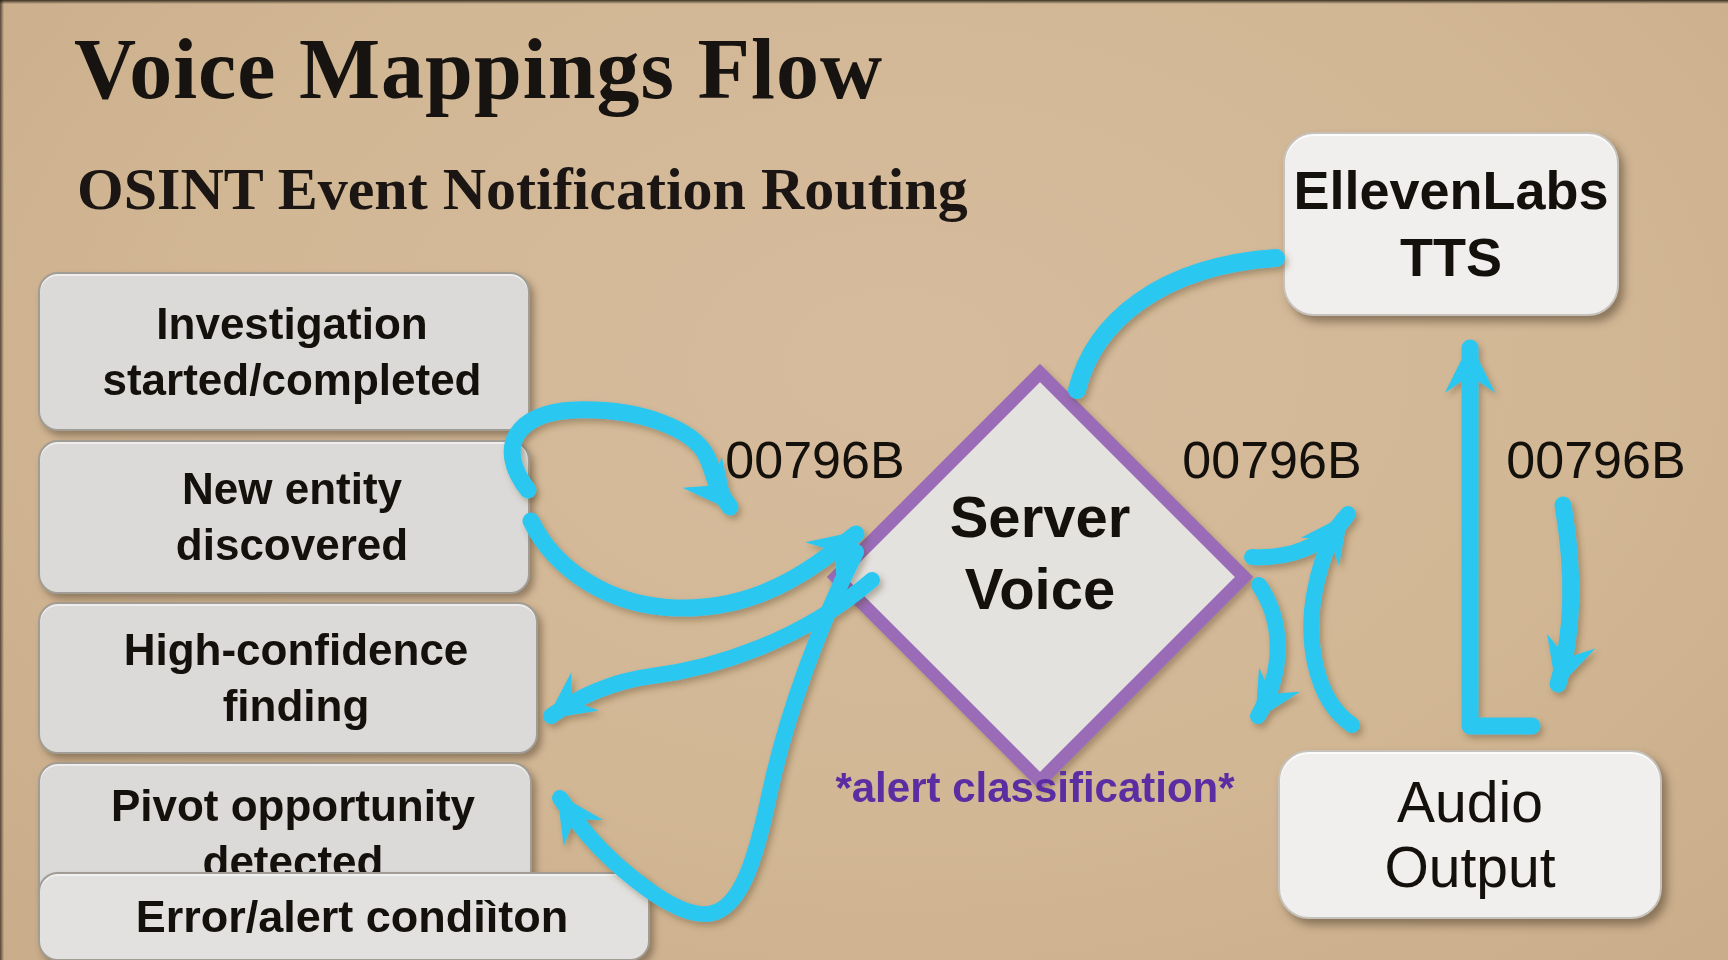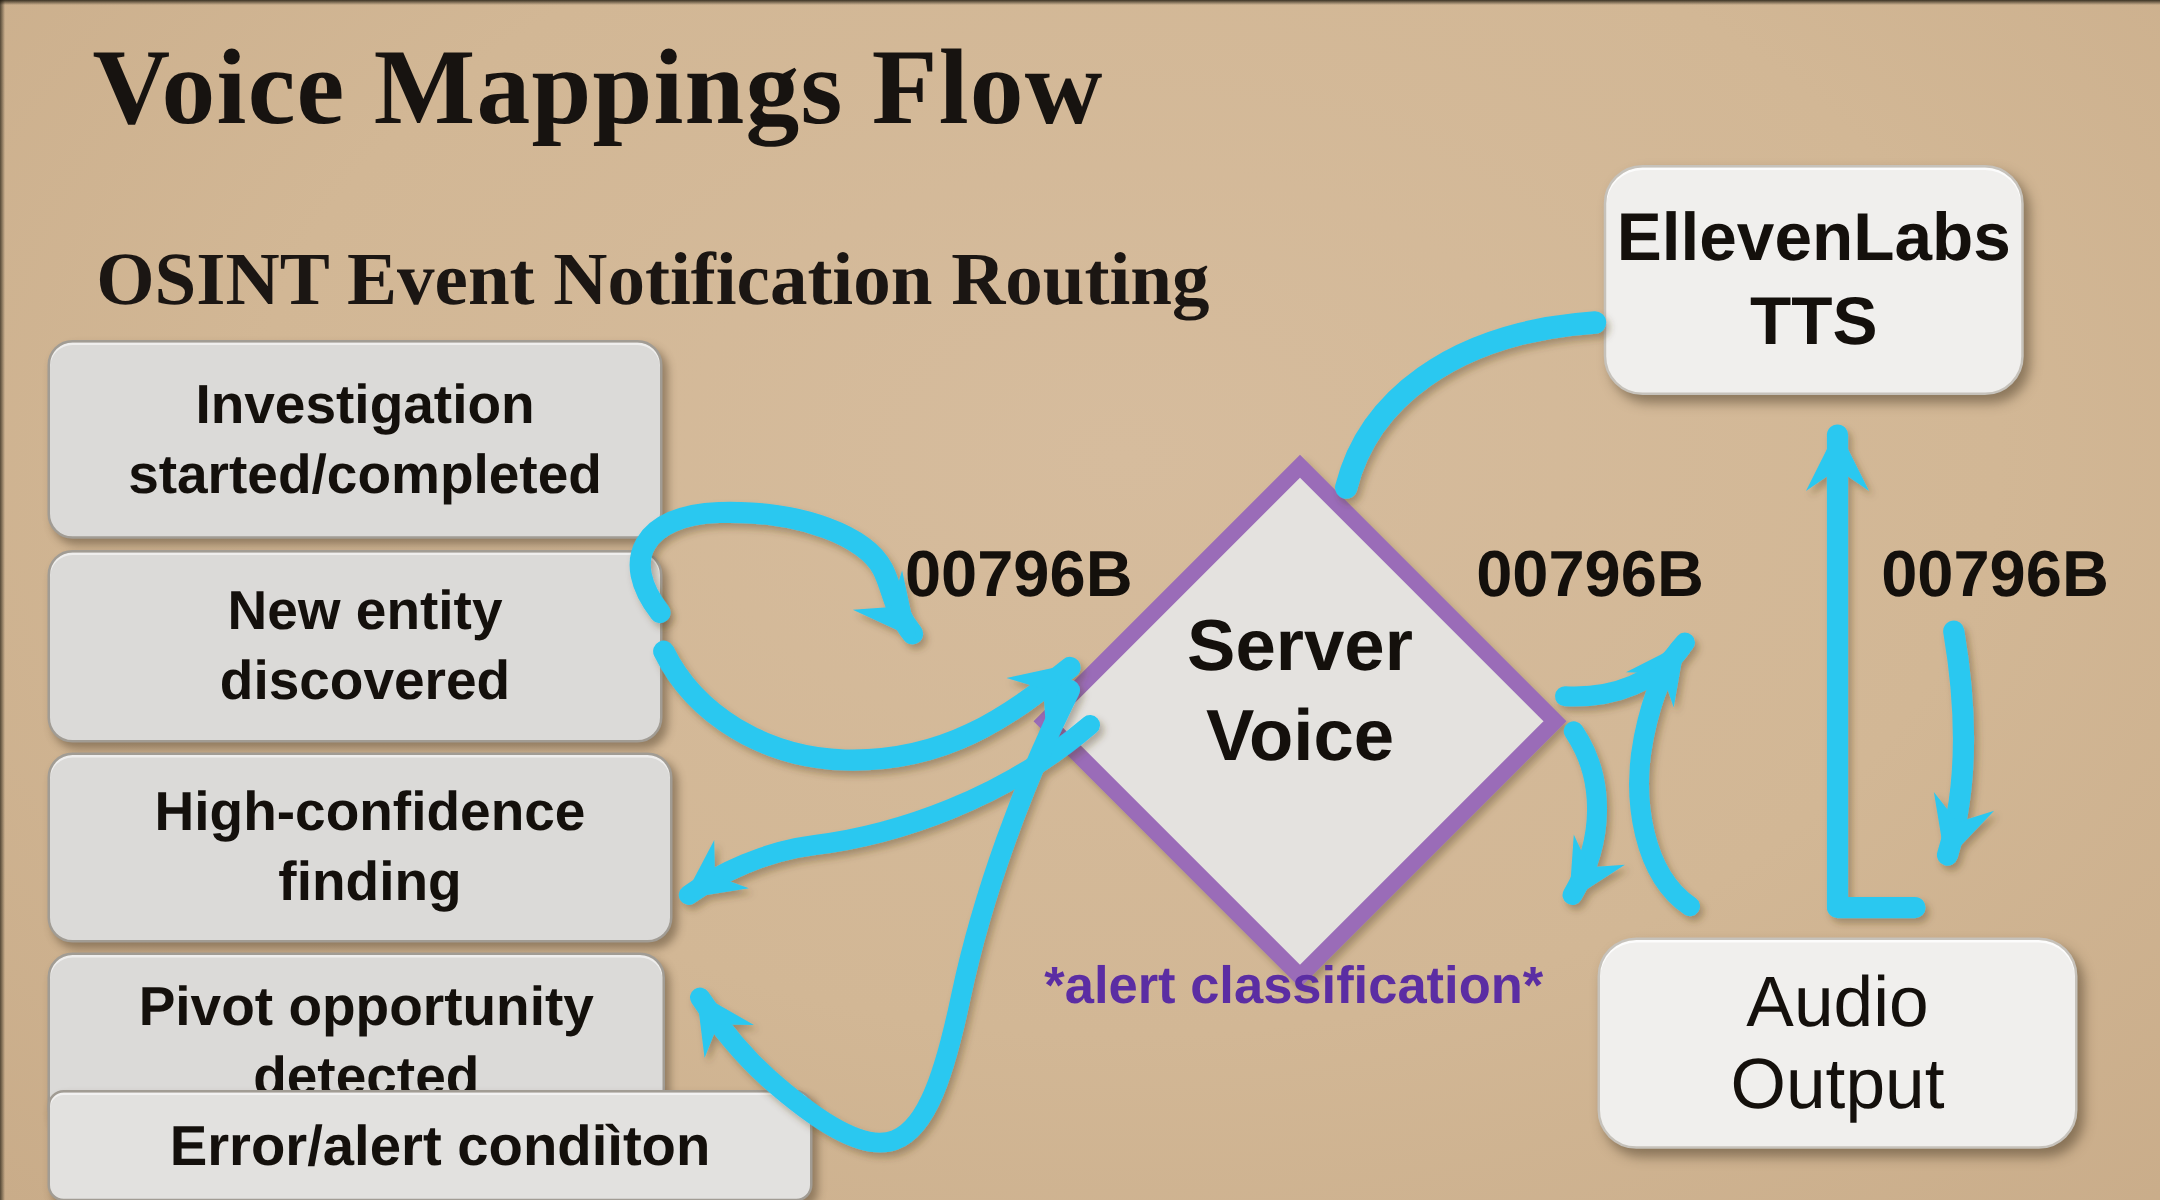--- a/index.html
+++ b/index.html
@@ -13,45 +13,45 @@
   .edge-left{position:absolute;left:0;top:0;width:4px;height:100%;
     background:linear-gradient(to right, rgba(32,27,16,0.7), rgba(32,27,16,0));}
   .title{
     position:absolute;left:74px;top:24px;
     font-family:"Liberation Serif", serif;font-weight:bold;font-size:86px;line-height:1.05;
     color:#171310;letter-spacing:1px;white-space:nowrap;
   }
   .subtitle{
     position:absolute;left:77px;top:158px;
     font-family:"Liberation Serif", serif;font-weight:bold;font-size:60px;line-height:1.05;
-    color:#1b1613;white-space:nowrap;margin-top:34px;
+    color:#1b1613;white-space:nowrap;
   }
   .node{
     position:absolute;background:#dbdad8;border:2px solid #a19c94;border-radius:20px;
     box-shadow:4px 5px 7px rgba(70,55,35,0.45), inset 0 2px 0 rgba(255,255,255,0.55);
     display:flex;flex-direction:column;align-items:center;justify-content:center;
     font-weight:bold;font-size:44px;line-height:56px;text-align:center;color:#14100c;padding-left:16px;
   }
-  #node-error{font-size:45px;background:#e2e1df;border-radius:13px;}
+  #node-error{font-size:45px;background:#e2e1df;}
   .node-light{
     position:absolute;background:#f0efed;border:2px solid #c6c2bb;border-radius:31px;
     box-shadow:5px 6px 9px rgba(70,55,35,0.5), inset 0 2px 0 rgba(255,255,255,0.8);
     display:flex;flex-direction:column;align-items:center;justify-content:center;
     text-align:center;color:#14100c;
   }
   #node-tts{left:1283px;top:132px;width:332px;height:180px;font-weight:bold;font-size:54px;line-height:67px;}
   #node-audio{left:1278px;top:750px;width:380px;height:165px;font-weight:normal;font-size:57px;line-height:65px;}
   #svg-layer{position:absolute;left:0;top:0;z-index:3;pointer-events:none;}
   .hub-label{
     position:absolute;left:880px;top:481px;width:320px;z-index:4;
     font-weight:bold;font-size:58px;line-height:72px;text-align:center;color:#14100c;
   }
   .elabel{
     position:absolute;top:430px;width:204px;z-index:4;text-align:center;
-    font-weight:bold;font-size:52px;color:#14100c;white-space:nowrap;
+    font-weight:normal;font-size:52px;color:#14100c;white-space:nowrap;
   }
   #elabel-left{left:713px;}
   #elabel-mid{left:1170px;}
   #elabel-right{left:1494px;}
   .annotation{
     position:absolute;left:800px;top:764px;width:470px;z-index:4;text-align:center;
     font-weight:bold;font-size:42px;color:#5b2da3;white-space:nowrap;
   }
 </style>
 </head>

